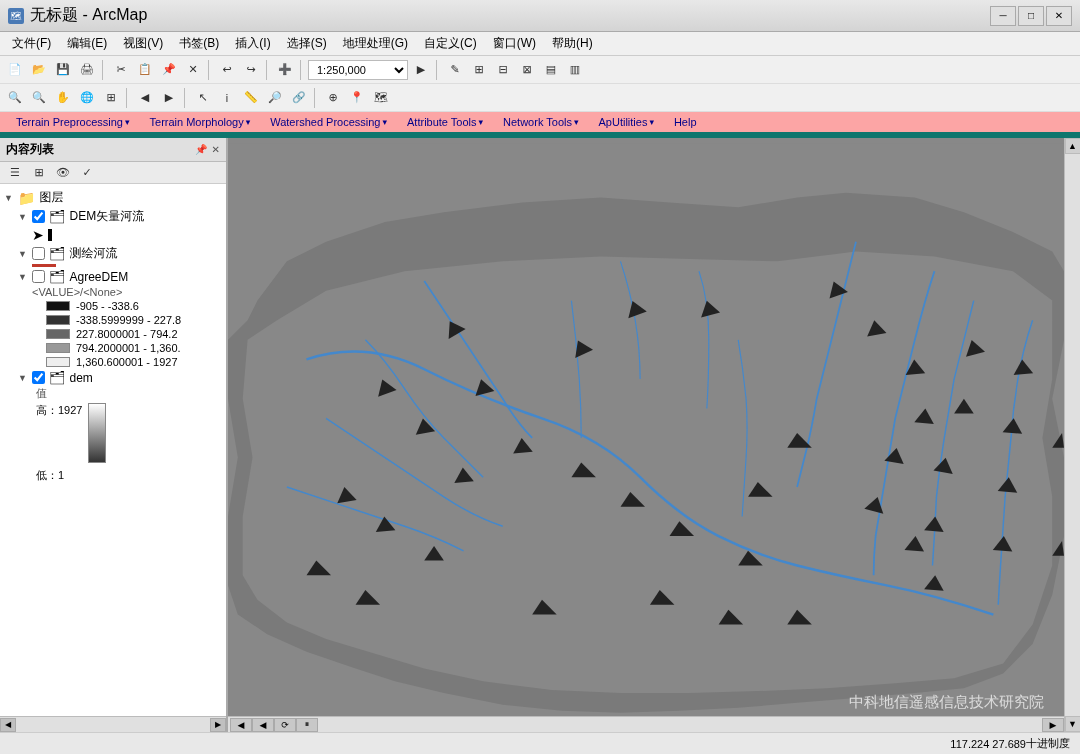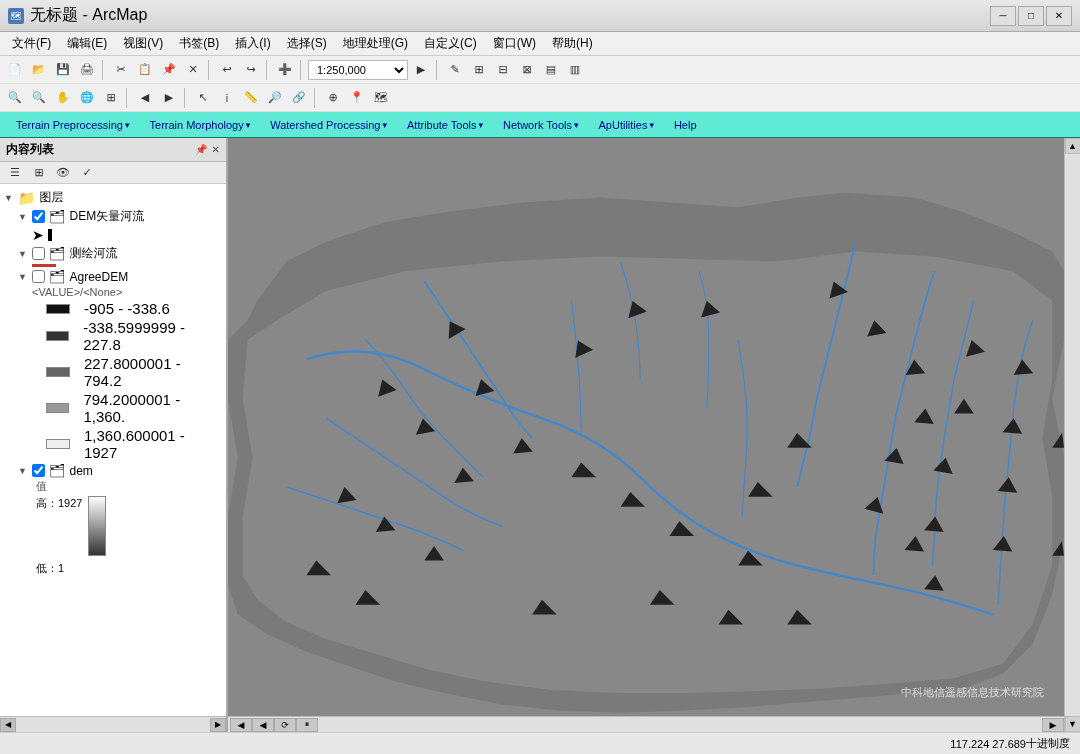--- a/index.html
+++ b/index.html
@@ -51,25 +51,25 @@
       font-size: 11px; cursor: pointer; color: #333;
     }
     .tb-sep { width: 4px; height: 20px; border-left: 1px solid #bbb; margin: 0 2px; }
     .tb-combo {
       height: 20px; border: 1px solid #bbb; background: white; padding: 0 4px; font-size: 11px; width: 100px;
     }
 
     
     #plugin-toolbar {
       height: 26px;
-      background: #5eead4;
+      background: #fca5a5;
       display: flex;
       align-items: center;
       padding: 0 6px;
-      border-bottom: 1px solid #0f766e;
+      border-bottom: 6px solid #0f766e;
       gap: 0;
     }
     .plugin-btn {
       padding: 3px 10px;
       font-size: 11px;
       color: #00008b;
       cursor: pointer;
       white-space: nowrap;
       display: flex; align-items: center; gap: 2px;
     }
@@ -120,21 +120,21 @@
       overflow-y: auto;
       padding: 4px;
       background: white;
     }
     .toc-layer { display: flex; align-items: center; gap: 4px; padding: 1px 0; font-size: 12px; cursor: pointer; }
     .toc-expand { width: 10px; color: #555; font-size: 9px; }
     .toc-check { width: 13px; height: 13px; }
     .toc-label { font-size: 12px; }
     .toc-indent { padding-left: 14px; }
     .toc-indent2 { padding-left: 28px; }
-    .legend-item { display: flex; align-items: center; gap: 14px; padding: 1px 0; font-size: 15px; }
+    .legend-item { display: flex; align-items: center; gap: 6px; padding: 1px 0; font-size: 11px; }
     .legend-swatch { width: 24px; height: 10px; border: 1px solid #888; }
     .dem-gradient {
       width: 18px; height: 60px;
       background: linear-gradient(to bottom, #fff, #999, #333);
       border: 1px solid #888;
     }
 
     
     #map-area {
       flex: 1;
@@ -156,24 +156,24 @@
       bottom: 0; left: 0; right: 0;
       height: 16px;
       background: #e0e0e0;
       border-top: 1px solid #bbb;
       display: flex;
       align-items: center;
     }
 
     #map-watermark {
       position: absolute;
-      bottom: 32px;
+      bottom: 20px;
       right: 20px;
       color: rgba(255,255,255,0.7);
-      font-size: 11px;
+      font-size: 15px;
       pointer-events: none;
     }
 
     
     #status-bar {
       height: 22px;
       background: #e8e8e8;
       border-top: 1px solid #ccc;
       display: flex;
       align-items: center;

